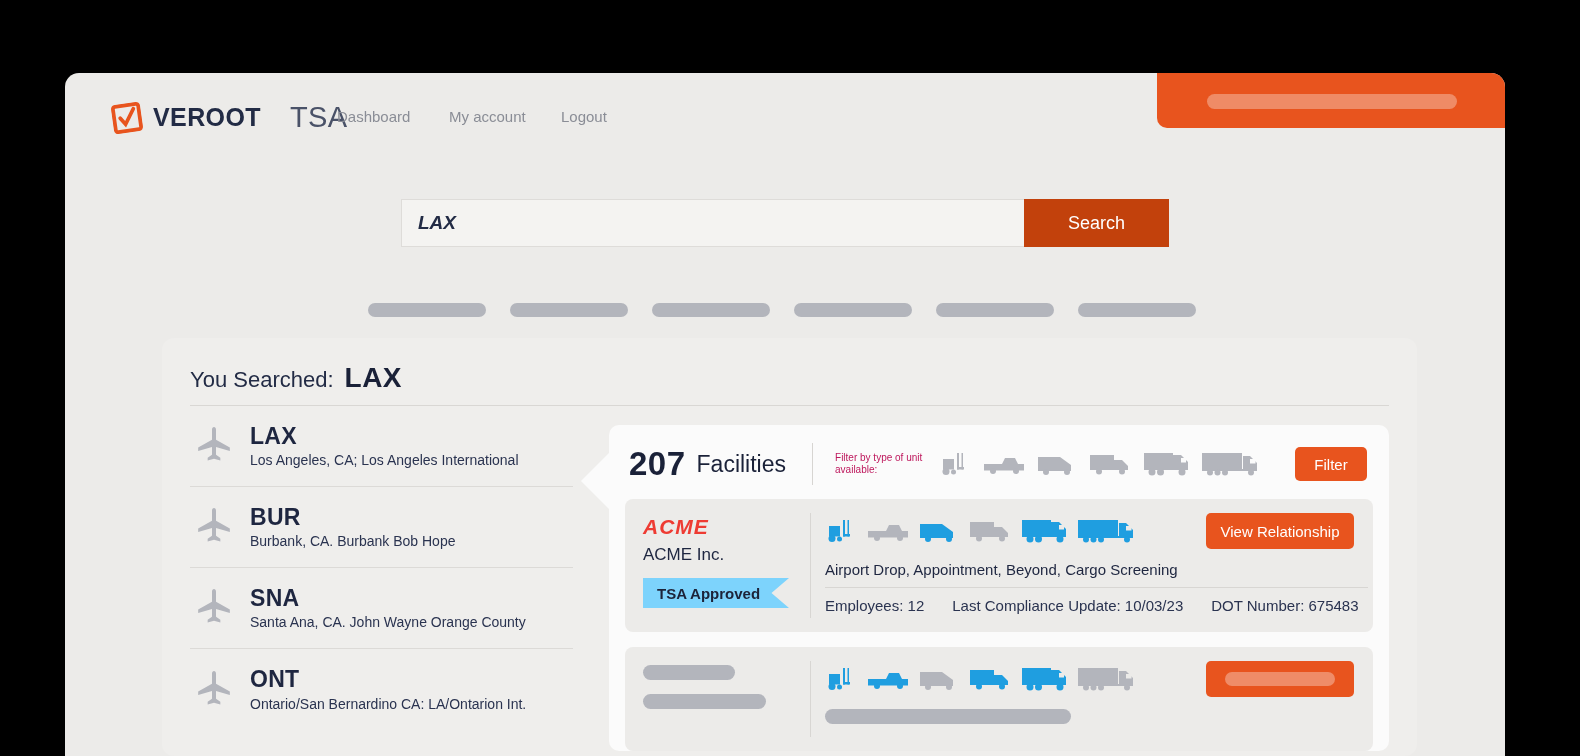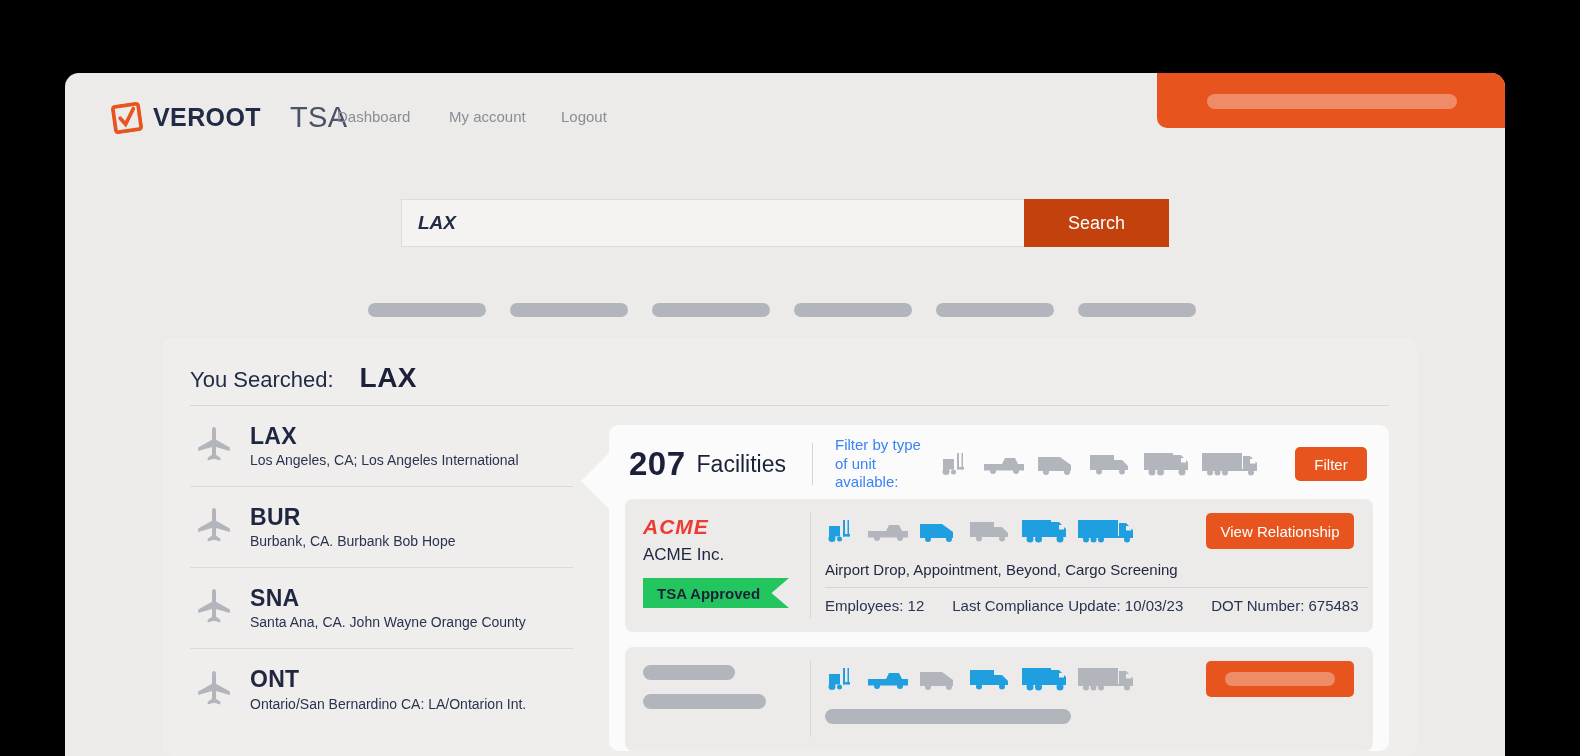--- a/index.html
+++ b/index.html
@@ -155,21 +155,21 @@
     background: #efeeec;
     border-radius: 12px;
   }
 
   #searched-line {
     position: absolute;
     left: 28px;
     top: 24px;
     display: flex;
     align-items: baseline;
-    gap: 26px;
+    gap: 11px;
   }
   #searched-label {
     font-size: 22px;
     color: #222b45;
   }
   #searched-term {
     font-size: 28px;
     font-weight: bold;
     color: #1a2138;
     letter-spacing: 0.5px;
@@ -256,22 +256,22 @@
     color: #1a2138;
     margin-left: 11px;
   }
   #head-sep {
     width: 1px;
     height: 42px;
     background: #d7d5d2;
     margin: 0 22px 0 26px;
   }
   #filter-caption {
-    font-size: 15px;
-    color: #3b82f6;
+    font-size: 10px;
+    color: #be185d;
     line-height: 1.25;
     width: 100px;
     flex: none;
   }
   #filter-icon-strip {
     display: flex;
     align-items: center;
     gap: 10px;
     margin-left: 4px;
   }
@@ -329,21 +329,21 @@
     margin-top: 6px;
   }
 
   
   #tsa-badge {
     position: absolute;
     left: 18px;
     top: 79px;
     height: 30px;
     width: 146px;
-    background: #22c55e;
+    background: #7dd3fc;
     display: flex;
     align-items: center;
     justify-content: flex-start;
     padding-left: 14px;
     clip-path: polygon(0 0, 100% 0, 88% 50%, 100% 100%, 0 100%);
   }
   #tsa-badge-text {
     font-size: 15px;
     font-weight: bold;
     color: #1c2339;

